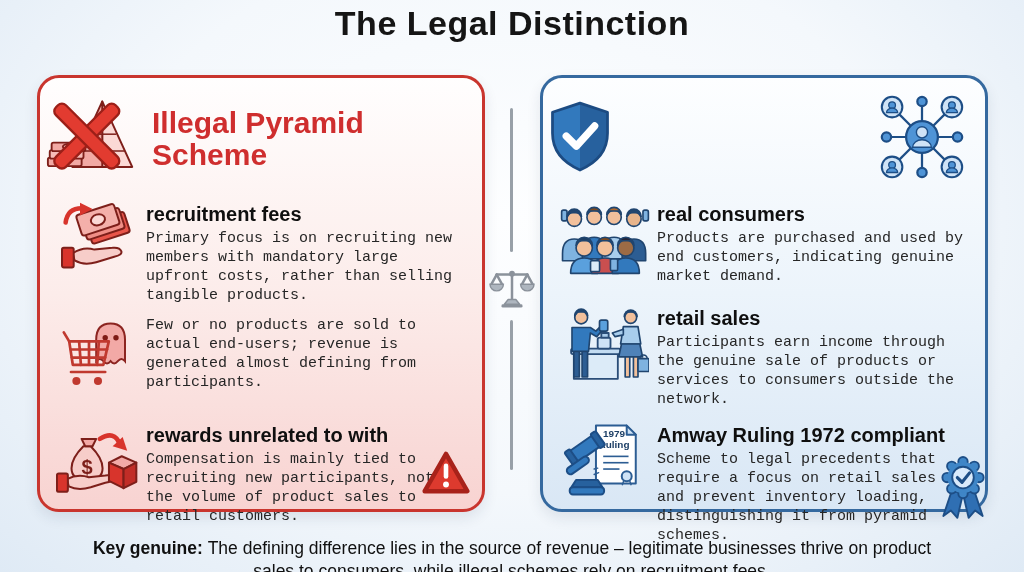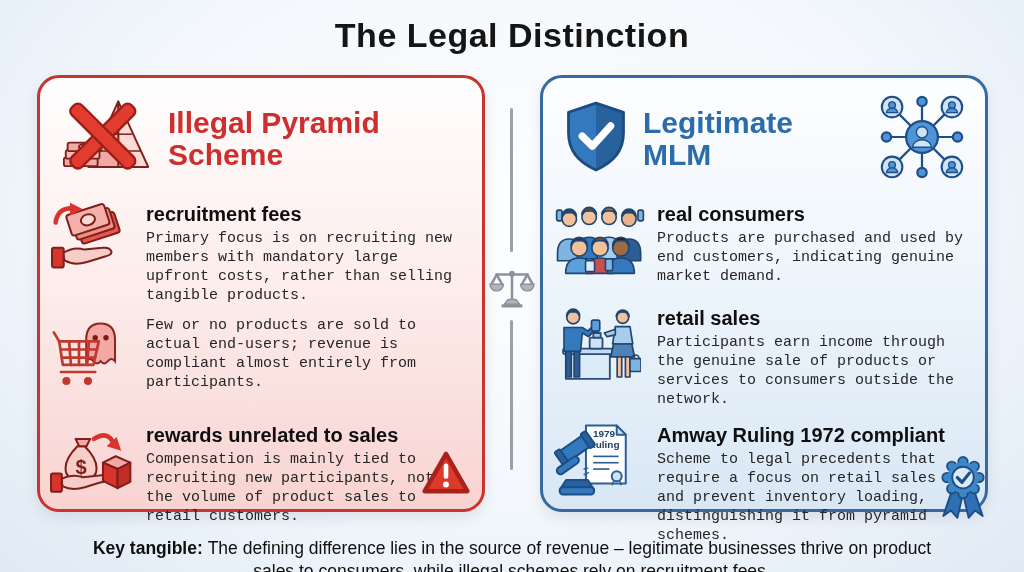--- a/index.html
+++ b/index.html
@@ -2,44 +2,44 @@
 <html><head>
 <meta charset="utf-8">
 <style>
   html,body { margin:0; padding:0; background:#ffffff; }
   .canvas {
     position:relative; width:1024px; height:572px; overflow:hidden;
     background: radial-gradient(ellipse at 50% 38%, #fdfeff 0%, #f4f8fc 55%, #dfeaf5 100%);
     font-family:"Liberation Sans","DejaVu Sans",sans-serif;
   }
   .page-title {
-    position:absolute; top:16px; left:0; width:100%;
+    position:absolute; top:4px; left:0; width:100%;
     text-align:center; font-size:34px; font-weight:600; color:#151515;
     letter-spacing:0.5px; margin:0;
   }
   .panel {
     position:absolute; top:75px; width:448px; height:437px;
     border-radius:22px; box-sizing:border-box;
     box-shadow:0 6px 14px rgba(30,50,80,.10);
   }
   .panel.left {
     left:37px; border:3px solid #c9352e;
     background:linear-gradient(180deg,#fffefe 0%, #fcecea 50%, #f8d3d1 100%);
   }
   .panel.right {
     left:540px; border:3px solid #35699f;
     background:linear-gradient(180deg,#fdfeff 0%, #ecf4fb 50%, #d9e7f5 100%);
   }
-  .panel-header { display:flex; align-items:center; padding:12px 18px 0 20px; height:98px; }
+  .panel-header { display:flex; align-items:center; padding:12px 18px 0 4px; height:98px; }
   .panel-title { font-size:30px; font-weight:800; line-height:1.08; margin:0 0 0 14px; }
   .panel.left  .panel-title { color:#cf2e2e; max-width:290px; }
   .panel.right .panel-title { color:#2b6cab; max-width:200px; }
   .header-side-icon { margin-left:auto; }
   .item { display:flex; align-items:flex-start; padding:0 16px 0 10px; margin-top:11px; min-height:93px; }
-  .item-icon { flex:0 0 96px; display:flex; margin-top:2px; }
+  .item-icon { flex:0 0 96px; display:flex; justify-content:center; margin-top:2px; }
   .panel.right .item-icon { flex-basis:104px; }
   .item-heading { font-size:20px; font-weight:700; color:#0f0f0f; margin:4px 0 3px; }
   .item-body { font-size:15px; color:#262626; margin:0; line-height:1.27; max-width:332px;font-family:Liberation Mono, monospace; }
   .corner-icon { position:absolute; }
   .warn-pos  { right:12px; bottom:10px; }
   .badge-pos { right:-8px; bottom:-16px; }
   .divider-line { position:absolute; left:510px; width:3px; background:#98a0a8; border-radius:2px; }
   .divider-line.top { top:108px; height:144px; }
   .divider-line.bottom { top:320px; height:150px; }
   .scales-wrap { position:absolute; left:489px; top:266px; }
@@ -117,21 +117,21 @@
             <line x1="12" y1="35" x2="52" y2="35"></line>
             <line x1="13" y1="44" x2="50" y2="44"></line>
             <path d="M10,26 L4,16"></path>
             <line x1="12" y1="60" x2="50" y2="60"></line>
           </g>
           <circle cx="18" cy="70" r="4.5" fill="#c0392f"></circle>
           <circle cx="42" cy="70" r="4.5" fill="#c0392f"></circle>
         </svg>
       </span>
       <div class="item-text">
-        <p class="item-body">Few or no products are sold to actual end-users; revenue is compliant almost entirely from participants.</p>
+        <p class="item-body">Few or no products are sold to actual end-users; revenue is generated almost defining from participants.</p>
       </div>
     </div>
 
     <div class="item">
       <span class="item-icon">
         <svg viewBox="0 0 92 80" width="84" height="74">
           <g stroke="#7d1f1a" stroke-width="2.2" stroke-linejoin="round">
             <path d="M30,26 q-13,13 -13,24 q0,13 17,13 q17,0 17,-13 q0,-11 -13,-24 Z" fill="#f7cdc9"></path>
             <path d="M28,18 h16 l-4,8 h-8 Z" fill="#f2a9a6"></path>
             <path d="M12,62 Q24,56 36,60 L54,58 Q61,57 62,61 Q63,65 54,66 L38,71 Q24,75 14,70 Z" fill="#f7cdc9"></path>
@@ -139,21 +139,21 @@
             <polygon points="58,44 72,37 88,44 74,51" fill="#f2a9a6"></polygon>
             <polygon points="58,44 74,51 74,72 58,64" fill="#d8342c"></polygon>
             <polygon points="74,51 88,44 88,65 74,72" fill="#c12d27"></polygon>
           </g>
           <text x="34" y="56" font-size="22" font-weight="bold" fill="#7d1f1a" text-anchor="middle">$</text>
           <path d="M48,18 Q64,8 70,24" fill="none" stroke="#d8342c" stroke-width="5" stroke-linecap="round"></path>
           <polygon points="62,26 78,31 73,16" fill="#d8342c"></polygon>
         </svg>
       </span>
       <div class="item-text">
-        <h3 class="item-heading">rewards unrelated to sales</h3>
+        <h3 class="item-heading">rewards unrelated to with</h3>
         <p class="item-body">Compensation is mainly tied to recruiting new participants, not to the volume of product sales to retail customers.</p>
       </div>
     </div>
 
     <span class="corner-icon warn-pos">
       <svg viewBox="0 0 54 50" width="48" height="45">
         <path d="M27,4 L51,46 L3,46 Z" fill="#dd3a2e" stroke="#a8221a" stroke-width="5" stroke-linejoin="round"></path>
         <rect x="24.4" y="15" width="5.2" height="17" rx="2.6" fill="#ffffff"></rect>
         <circle cx="27" cy="38.5" r="3.3" fill="#ffffff"></circle>
       </svg>
@@ -183,21 +183,20 @@
   <section class="panel right">
     <div class="panel-header">
       <span class="hicon">
         <svg viewBox="0 0 72 80" width="66" height="74">
           <path d="M36,3 L66,13 V36 q0,27 -30,40 q-30,-13 -30,-40 V13 Z" fill="#3279bd"></path>
           <path d="M36,3 L66,13 V36 q0,27 -30,40 Z" fill="#27619e"></path>
           <path d="M36,3 L66,13 V36 q0,27 -30,40 q-30,-13 -30,-40 V13 Z" fill="none" stroke="#1c4b82" stroke-width="3" stroke-linejoin="round"></path>
           <path d="M21,39 L32,50 L52,28" fill="none" stroke="#ffffff" stroke-width="8" stroke-linecap="round" stroke-linejoin="round"></path>
         </svg>
       </span>
-      <h2 class="panel-title">Legitimate MLM</h2>
       <span class="header-side-icon">
         <svg viewBox="0 0 96 92" width="90" height="86">
           <g stroke="#1d4e86" stroke-width="2.4">
             <line x1="48" y1="46" x2="16" y2="14"></line>
             <line x1="48" y1="46" x2="80" y2="14"></line>
             <line x1="48" y1="46" x2="16" y2="78"></line>
             <line x1="48" y1="46" x2="80" y2="78"></line>
             <line x1="48" y1="46" x2="48" y2="8"></line>
             <line x1="48" y1="46" x2="48" y2="84"></line>
             <line x1="48" y1="46" x2="10" y2="46"></line>
@@ -358,17 +357,17 @@
             <circle cx="44" cy="40" r="5"></circle>
         </g>
         <circle cx="32" cy="28" r="16.5" fill="#3f86c7"></circle>
         <circle cx="32" cy="28" r="11.5" fill="#d9eafb" stroke="#1d4e86" stroke-width="2"></circle>
         <path d="M26,28 L31,33 L39,23" fill="none" stroke="#1d4e86" stroke-width="3.4" stroke-linecap="round" stroke-linejoin="round"></path>
       </svg>
     </span>
   </section>
 
   <p class="takeaway">
-    <b>Key tangible:</b>
+    <b>Key genuine:</b>
     <span>The defining difference lies in the source of revenue – legitimate businesses thrive on product sales to consumers, while illegal schemes rely on recruitment fees.</span>
   </p>
 
 </div>
 
 </body></html>

